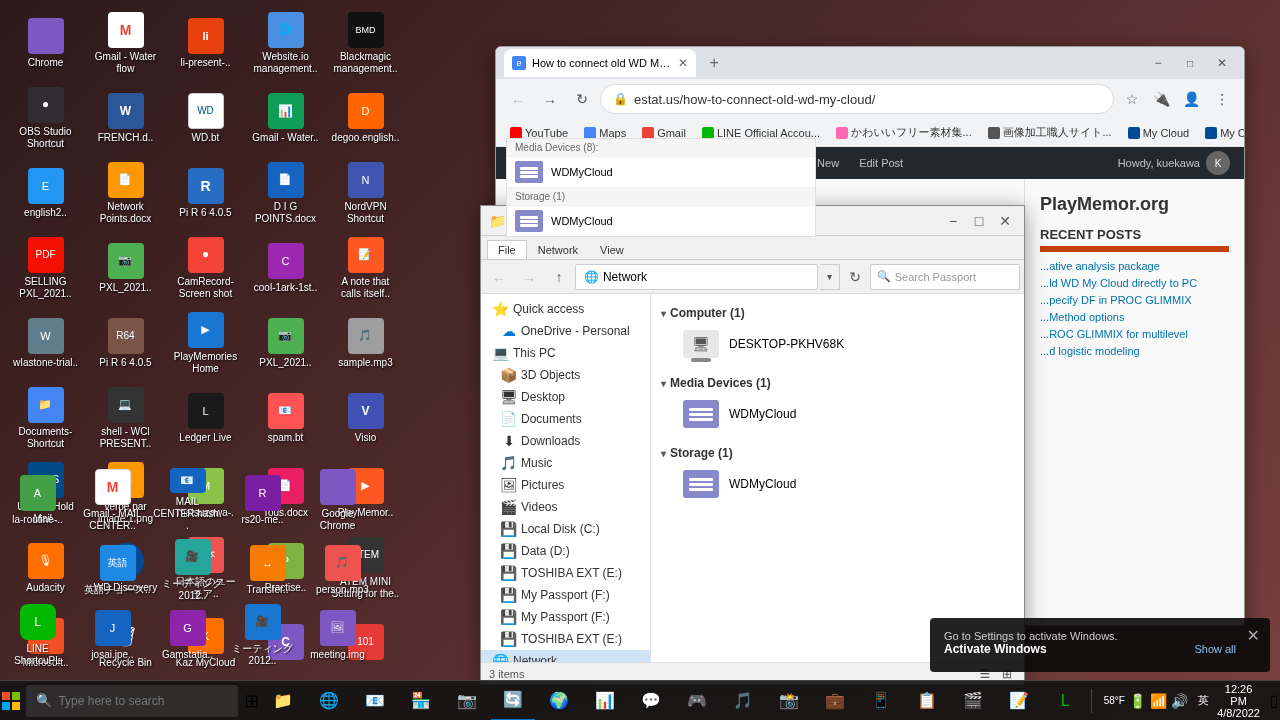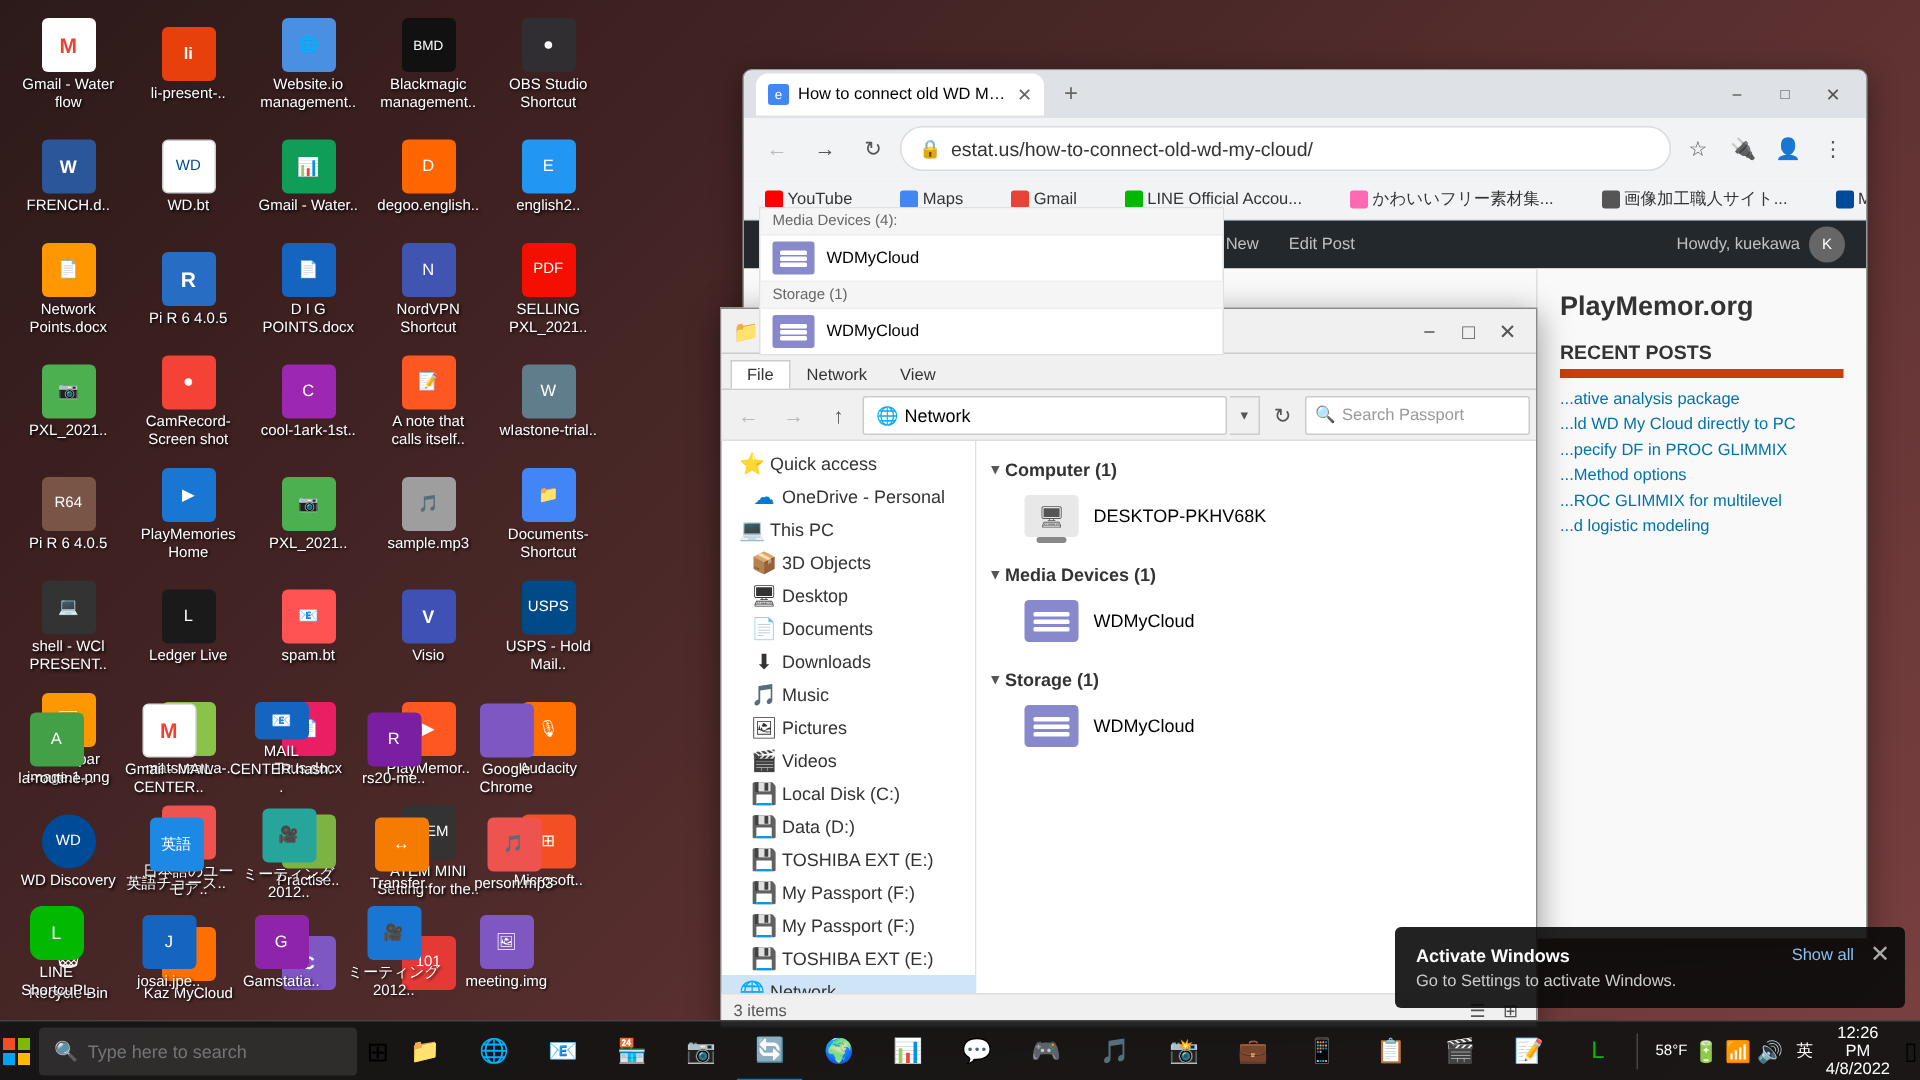--- a/index.html
+++ b/index.html
@@ -100,21 +100,21 @@
     .browser-btn.disabled { color: #bbb; cursor: default; }
     .browser-url {
       flex: 1; height: 30px; background: white; border-radius: 15px;
       display: flex; align-items: center; padding: 0 12px; font-size: 13px;
       color: #333; border: 1px solid #dadce0; cursor: text;
     }
     .browser-url-lock { color: #188038; margin-right: 6px; font-size: 12px; }
     .browser-url-text { font-size: 13px; color: #333; }
     .browser-toolbar-right { display: flex; align-items: center; gap: 2px; }
     .browser-tool-btn { width: 28px; height: 28px; border-radius: 50%; border: none; background: transparent; cursor: pointer; display: flex; align-items: center; justify-content: center; color: #555; font-size: 14px; }
-    .browser-bookmarks { height: 28px; background: #f1f3f4; display: flex; align-items: center; padding: 0 8px; gap: 20px; border-bottom: 1px solid #e0e0e0; overflow: hidden; }
+    .browser-bookmarks { height: 28px; background: #f1f3f4; display: flex; align-items: center; padding: 0 8px; gap: 4px; border-bottom: 1px solid #e0e0e0; overflow: hidden; }
     .bookmark-item { display: flex; align-items: center; gap: 3px; padding: 2px 6px; border-radius: 4px; cursor: pointer; color: #333; font-size: 11px; white-space: nowrap; }
     .bk-favicon { width: 12px; height: 12px; border-radius: 2px; display: inline-block; }
 
     
     .wp-adminbar {
       height: 32px; background: #23282d; display: flex; align-items: center;
       padding: 0 8px; gap: 8px; color: rgba(255,255,255,0.7); font-size: 11px;
     }
     .wp-adminbar-item { padding: 0 6px; height: 32px; display: flex; align-items: center; cursor: pointer; white-space: nowrap; }
 
@@ -196,20 +196,24 @@
       background: #888; border-radius: 2px;
     }
   </style>
 </head>
 <body>
 
 <div class="desktop">
 
   <div class="desktop-icons">
 
+    <div class="desktop-icon">
+      <div class="icon-img icon-chrome"></div>
+      <span class="icon-label">Chrome</span>
+    </div>
     <div class="desktop-icon">
       <div class="icon-img icon-gmail" style="background:white;">
           <span style="color:#ea4335;font-size:14px;font-weight:bold;">M</span>
         </div>
       <span class="icon-label">Gmail - Water flow</span>
     </div>
     <div class="desktop-icon">
       <div class="icon-img" style="background:#e8400c;color:white;font-size:11px;font-weight:bold;">li</div>
       <span class="icon-label">li-present-..</span>
     </div>
@@ -581,21 +585,21 @@
             <div style="font-size:11px;color:#0073aa;margin-bottom:5px;cursor:pointer;">...ROC GLIMMIX for multilevel</div>
             <div style="font-size:11px;color:#0073aa;margin-bottom:5px;cursor:pointer;">...d logistic modeling</div>
           </div>
         </div>
       </div>
     </div>
   </div>
 
   <div style="position:absolute;top:138px;left:506px;width:310px;background:white;border:1px solid #e0e0e0;font-size:11px;z-index:5;">
     <div style="padding:3px 8px;background:#f5f5f5;border-bottom:1px solid #eee;font-size:10px;color:#666;display:flex;gap:6px;align-items:center;">
-      <span>Media Devices (4):</span>
+      <span>Media Devices (8):</span>
     </div>
     <div style="display:flex;align-items:center;padding:4px 8px;gap:8px;border-bottom:1px solid #f0f0f0;">
       <div style="width:28px;height:22px;background:#8888cc;border-radius:2px;display:flex;flex-direction:column;align-items:center;justify-content:center;gap:1px;">
         <div style="width:18px;height:3px;background:white;border-radius:1px;"></div>
         <div style="width:18px;height:3px;background:white;border-radius:1px;"></div>
         <div style="width:18px;height:3px;background:white;border-radius:1px;"></div>
       </div>
       <span>WDMyCloud</span>
     </div>
     <div style="padding:3px 8px;background:#f5f5f5;border-bottom:1px solid #eee;font-size:10px;color:#666;">Storage (1)</div>
@@ -784,25 +788,25 @@
       <span>3 items</span>
       <div class="statusbar-right">
         <button class="status-view-btn">☰</button>
         <button class="status-view-btn">⊞</button>
       </div>
     </div>
   </div>
 
   <div class="activate-toast">
     <span class="activate-toast-close">✕</span>
+    <div style="font-size:11px;color:#ccc;">Go to Settings to activate Windows.</div>
     <div style="display:flex;justify-content:space-between;align-items:center;margin-bottom:4px;">
       <strong>Activate Windows</strong>
       <span style="font-size:11px;color:#88c0f0;cursor:pointer;margin-right:20px;">Show all</span>
     </div>
-    <div style="font-size:11px;color:#ccc;">Go to Settings to activate Windows.</div>
   </div>
 
   <div class="taskbar">
 
     <div class="taskbar-start">
       <svg width="18" height="18" viewBox="0 0 18 18">
         <rect x="0" y="0" width="8" height="8" fill="#f25022"></rect>
         <rect x="10" y="0" width="8" height="8" fill="#7fba00"></rect>
         <rect x="0" y="10" width="8" height="8" fill="#00a4ef"></rect>
         <rect x="10" y="10" width="8" height="8" fill="#ffb900"></rect>

